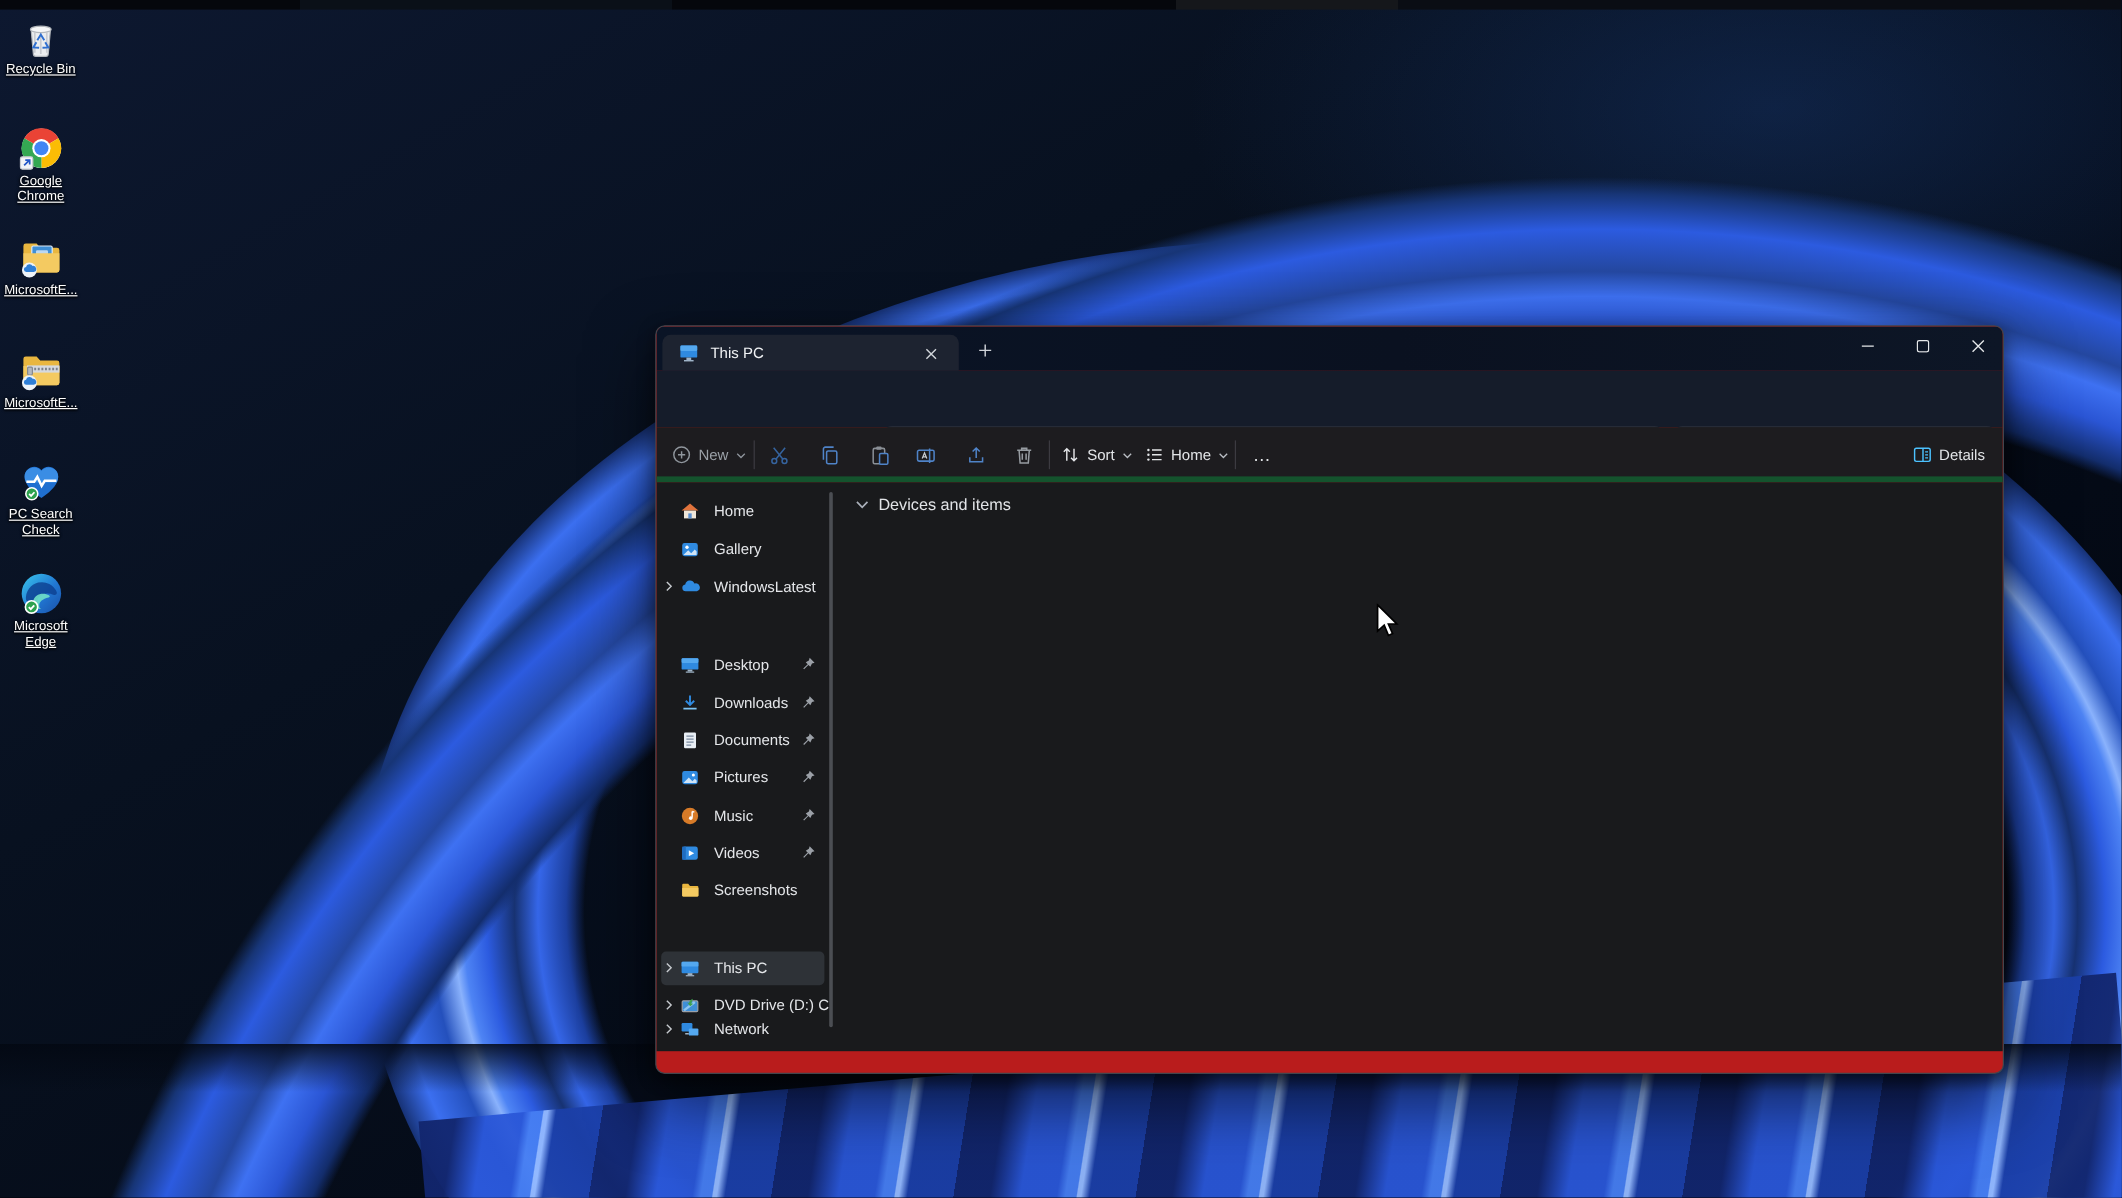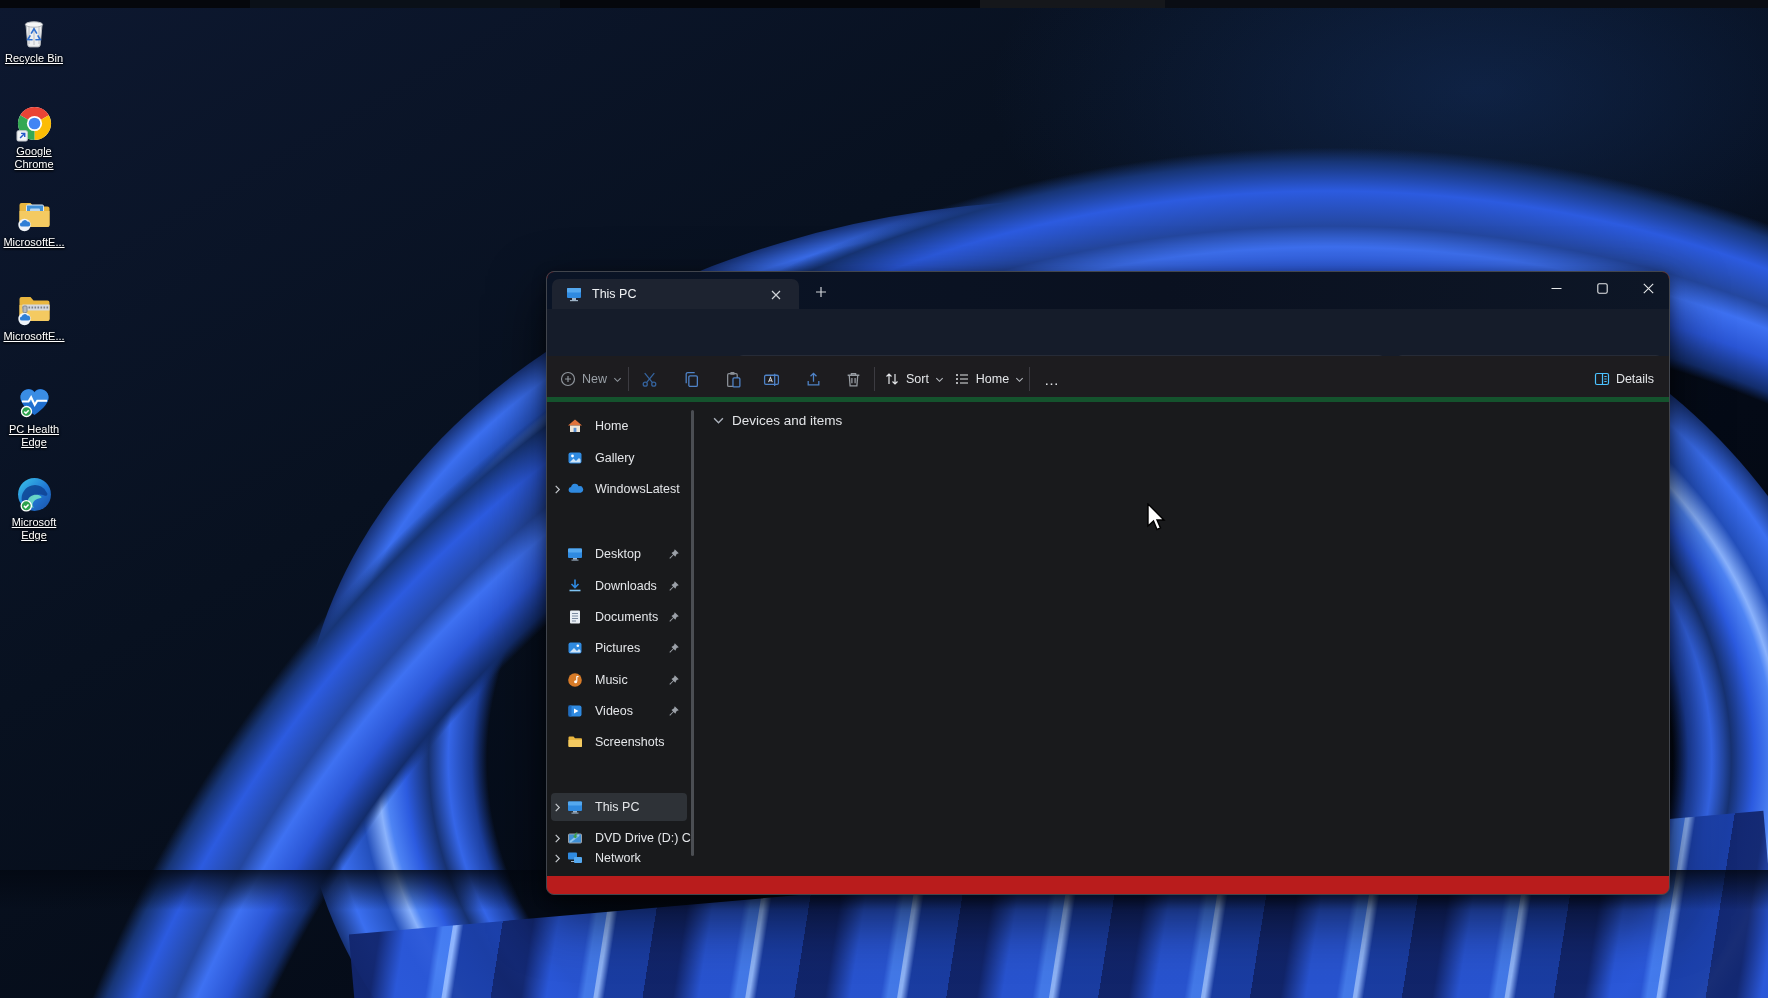--- a/index.html
+++ b/index.html
@@ -144,21 +144,21 @@
   </div>
 
   <div class="abs dcell" style="top:384px">
     <svg width="37" height="36" viewBox="0 0 36 36">
       <path d="M18 31C8 24 4 18.5 4 13.2 4 8.7 7.6 5 12.1 5c2.4 0 4.5 1.1 5.9 2.9C19.4 6.1 21.5 5 23.9 5 28.4 5 32 8.7 32 13.2c0 5.3-4 10.8-14 17.8z" fill="#1f6fd0"></path>
       <path d="M18 8.5c1.4-1.8 3.5-2.9 5.9-2.9 4.5 0 8.1 3.1 8.1 7.6 0 1.6-.4 3.2-1.2 4.8H5.2C4.4 16.4 4 14.8 4 13.2 4 8.7 7.6 5.6 12.1 5.6c2.4 0 4.5 1.1 5.9 2.9z" fill="#3f93e8" opacity=".85"></path>
       <path d="M5.5 17.5h6.5l2.6-4.2 3.6 7.6 2.6-4.2h9.7" stroke="#fff" stroke-width="2.1" fill="none"></path>
       <circle cx="10" cy="27.5" r="5" fill="#2ea24e" stroke="#fff" stroke-width="1.3"></circle>
       <path d="M7.8 27.6l1.6 1.6 2.8-3" stroke="#fff" stroke-width="1.5" fill="none"></path>
     </svg>
-    <div class="dlabel">PC Health Edge</div>
+    <div class="dlabel">PC Search Check</div>
   </div>
 
   <div class="abs dcell" style="top:476px">
     <svg width="37" height="37" viewBox="0 0 36 36">
       <defs>
         <linearGradient id="eg" x1="0" y1="0" x2="1" y2="1">
           <stop offset="0" stop-color="#3ac6ea"></stop>
             <stop offset=".55" stop-color="#2178d4"></stop>
             <stop offset="1" stop-color="#1a50a8"></stop>
         </linearGradient>

